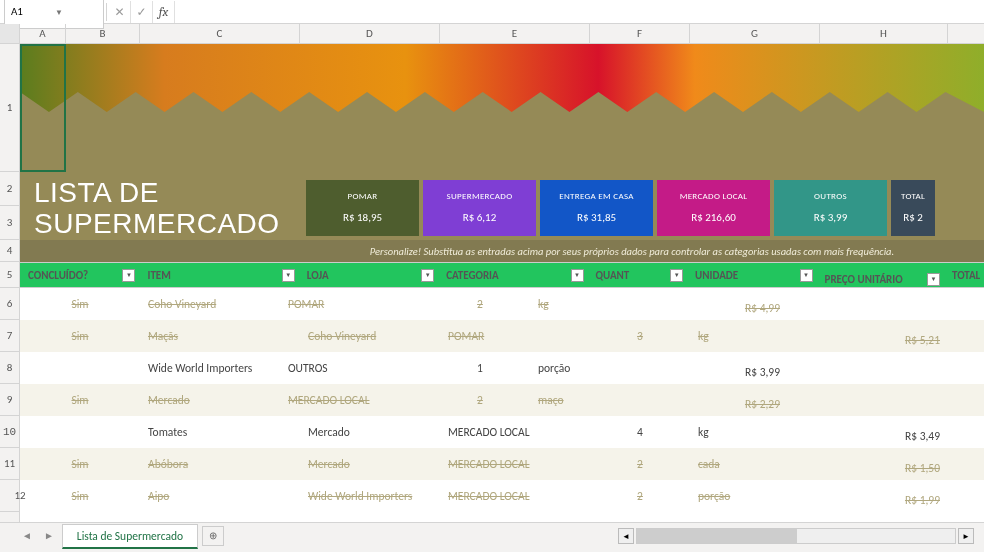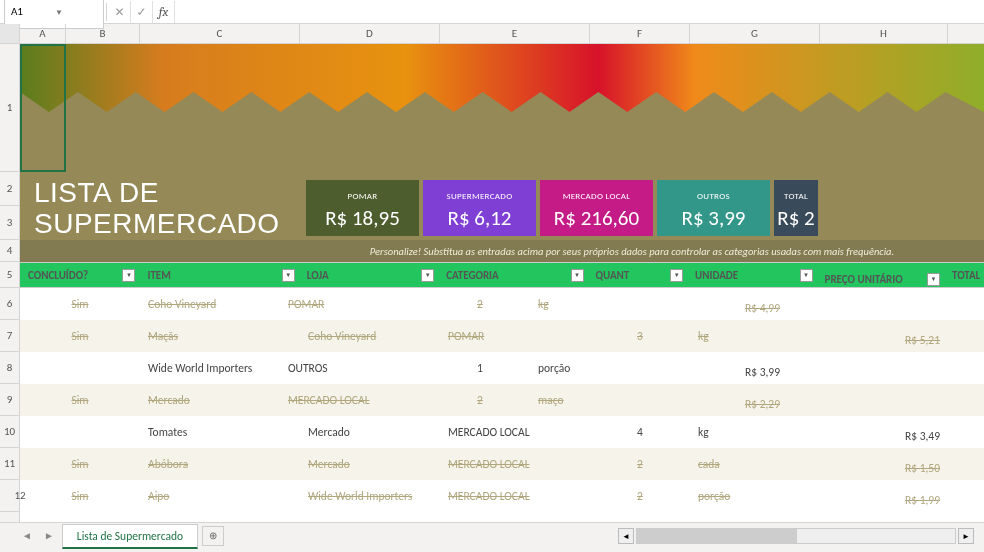--- a/index.html
+++ b/index.html
@@ -33,21 +33,21 @@
 .zigzag { position: absolute; bottom: 0; left: 0; right: 0; height: 20px; background: #958a57; clip-path: polygon(0 100%, 0 0, 3% 100%, 6% 0, 9% 100%, 12% 0, 15% 100%, 18% 0, 21% 100%, 24% 0, 27% 100%, 30% 0, 33% 100%, 36% 0, 39% 100%, 42% 0, 45% 100%, 48% 0, 51% 100%, 54% 0, 57% 100%, 60% 0, 63% 100%, 66% 0, 69% 100%, 72% 0, 75% 100%, 78% 0, 81% 100%, 84% 0, 87% 100%, 90% 0, 93% 100%, 96% 0, 100% 100%); }
 .banner-bottom { height: 60px; background: #958a57; }
 .selected-cell { position: absolute; top: 0; left: 0; width: 46px; height: 128px; border: 2px solid #217346; pointer-events: none; z-index: 5; }
 
 
 .title { position: absolute; left: 14px; top: 134px; color: #fff; font-family: 'Franklin Gothic Medium', 'Arial Narrow', Arial; font-size: 28px; font-weight: 300; letter-spacing: 0.5px; line-height: 1.1; }
 .cards { position: absolute; top: 136px; left: 286px; display: flex; gap: 4px; }
 .card { width: 113px; height: 56px; color: #fff; text-align: center; padding-top: 10px; }
 .card.total { width: 44px; overflow: hidden; }
 .card-label { font-size: 9px; letter-spacing: 0.3px; text-transform: uppercase; }
-.card-value { font-size: 21px; margin-top: 4px; }
+.card-value { font-size: 11px; margin-top: 10px; }
 .c1 { background: #4e5d2e; }
 .c2 { background: #7f3ed4; }
 .c3 { background: #1256c7; }
 .c4 { background: #c41b87; }
 .c5 { background: #329688; }
 .c6 { background: #394a5a; }
 
 .title-row { height: 68px; background: #958a57; position: relative; }
 .hint-row { height: 22px; background: #827a51; color: #f0ecd9; font-size: 10.5px; font-style: italic; display: flex; align-items: center; justify-content: center; padding-left: 260px; }
 
@@ -116,21 +116,21 @@
   <div class="row-headers" id="rowheads">
       <div class="rh" style="height: 128px;">1</div>
       <div class="rh" style="height: 34px;">2</div>
       <div class="rh" style="height: 34px;">3</div>
       <div class="rh" style="height: 22px;">4</div>
       <div class="rh" style="height: 26px;">5</div>
       <div class="rh" style="height: 32px;">6</div>
       <div class="rh" style="height: 32px;">7</div>
       <div class="rh" style="height: 32px;">8</div>
       <div class="rh" style="height: 32px;">9</div>
-      <div class="rh" style="height: 32px;">10</div>
+      <div class="rh" style="height: 32px; font-family: Liberation Mono, monospace;">10</div>
       <div class="rh" style="height: 32px;">11</div>
       <div class="rh" style="height: 32px; padding-left: 20px;">12</div>
     </div>
   <div class="sheet">
 
     <div class="banner-row">
       <div class="veg-img">
         <div class="zigzag"></div>
       </div>
       <div class="banner-bottom"></div>
@@ -145,20 +145,24 @@
     </div>
 
     <div class="cards" id="cards">
         <div class="card c1">
           <div class="card-label">POMAR</div>
           <div class="card-value">R$ 18,95</div>
         </div>
         <div class="card c2">
           <div class="card-label">SUPERMERCADO</div>
           <div class="card-value">R$ 6,12</div>
+        </div>
+        <div class="card c3">
+          <div class="card-label">ENTREGA EM CASA</div>
+          <div class="card-value">R$ 31,85</div>
         </div>
         <div class="card c4">
           <div class="card-label">MERCADO LOCAL</div>
           <div class="card-value">R$ 216,60</div>
         </div>
         <div class="card c5">
           <div class="card-label">OUTROS</div>
           <div class="card-value">R$ 3,99</div>
         </div>
         <div class="card c6 total">

